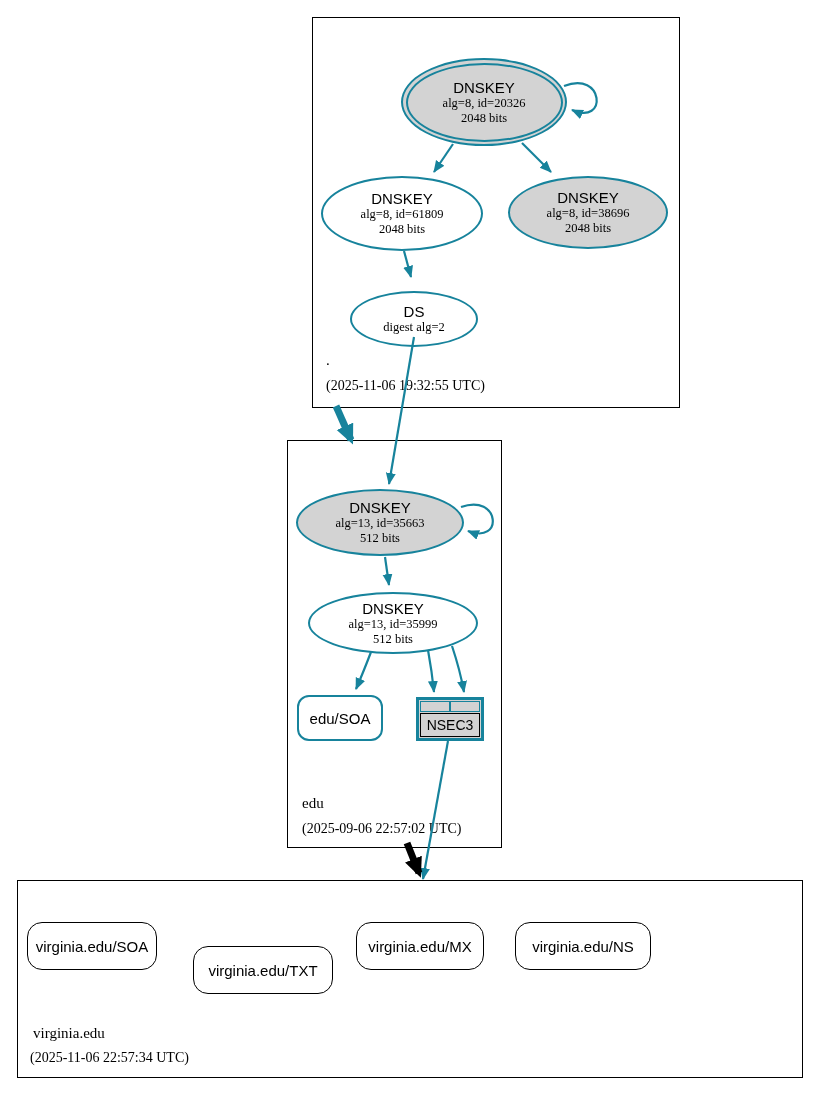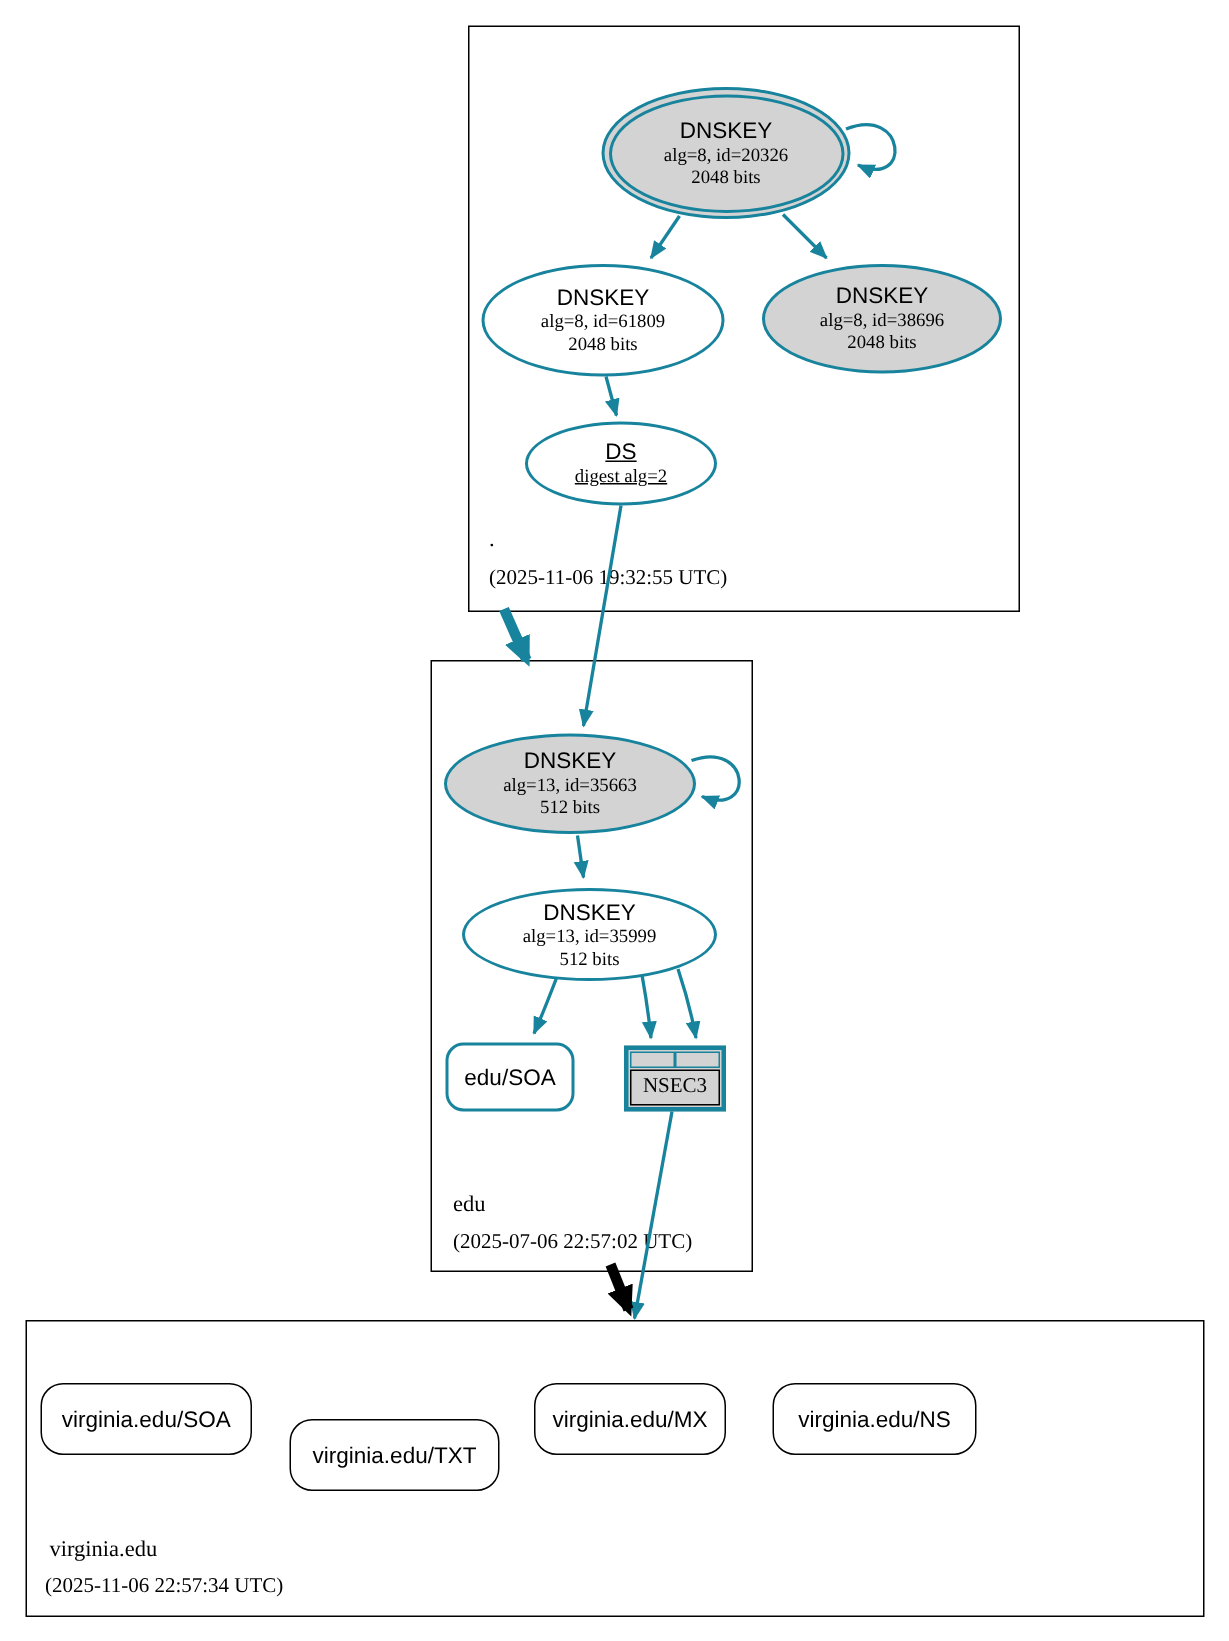--- a/index.html
+++ b/index.html
@@ -89,21 +89,21 @@
   .nsec3-cells { display: flex; height: 11px; }
   .nsec3-cell { flex: 1; border: 1.6px solid #17839c; background: #d3d3d3; }
   .nsec3-label {
     flex: 1;
     margin-top: 1px;
     border: 1px solid #000;
     background: #d3d3d3;
     display: flex;
     align-items: center;
     justify-content: center;
-    font-family: Liberation Serif, serif;
+    font-family: Liberation Sans, sans-serif;
     font-size: 14px;
   }
   .rrset {
     position: absolute;
     top: 922px;
     height: 48px;
     border: 1.8px solid #000;
     border-radius: 15px;
     background: #ffffff;
     display: flex;
@@ -126,21 +126,21 @@
 <div class="stage">
 
   <div class="zonebox" style="left:312px; top:17px; width:368px; height:391px;"></div>
   <div class="zonebox" style="left:287px; top:440px; width:215px; height:408px;"></div>
   <div class="zonebox" style="left:17px; top:880px; width:786px; height:198px;"></div>
 
   <div class="zone-label" style="left:326px; top:352px;">.</div>
   <div class="zone-ts" style="left:326px; top:378px;">(2025-11-06 19:32:55 UTC)</div>
 
   <div class="zone-label" style="left:302px; top:795px;">edu</div>
-  <div class="zone-ts" style="left:302px; top:821px;">(2025-07-06 22:57:02 UTC)</div>
+  <div class="zone-ts" style="left:302px; top:821px;">(2025-09-06 22:57:02 UTC)</div>
 
   <div class="zone-label" style="left:33px; top:1025px;">virginia.edu</div>
   <div class="zone-ts" style="left:30px; top:1050px;">(2025-11-06 22:57:34 UTC)</div>
 
   <div class="ellipse gray" style="left:401px; top:58px; width:166px; height:88px;">
     <div class="ring">
       <div>
         <div class="ntitle">DNSKEY</div>
         <div class="ndetail">alg=8, id=20326</div>
         <div class="ndetail">2048 bits</div>
@@ -157,21 +157,21 @@
   </div>
 
   <div class="ellipse gray" style="left:508px; top:176px; width:160px; height:73px;">
     <div>
       <div class="ntitle">DNSKEY</div>
       <div class="ndetail">alg=8, id=38696</div>
       <div class="ndetail">2048 bits</div>
     </div>
   </div>
 
-  <div class="ellipse" style="left:350px; top:281px; width:128px; height:56px;text-decoration:underline;">
+  <div class="ellipse" style="left:350px; top:291px; width:128px; height:56px;">
     <div>
       <div class="ntitle">DS</div>
       <div class="ndetail">digest alg=2</div>
     </div>
   </div>
 
   <div class="ellipse gray" style="left:296px; top:489px; width:168px; height:67px;">
     <div>
       <div class="ntitle">DNSKEY</div>
       <div class="ndetail">alg=13, id=35663</div>
@@ -192,21 +192,21 @@
   </div>
 
   <div class="nsec3">
     <div class="nsec3-cells">
       <div class="nsec3-cell"></div>
       <div class="nsec3-cell"></div>
     </div>
     <div class="nsec3-label">NSEC3</div>
   </div>
 
-  <div class="rrset" style="left:27px; width:141px;">
+  <div class="rrset" style="left:27px; width:130px;">
     <span>virginia.edu/SOA</span>
   </div>
   <div class="rrset" style="left:193px; width:140px;margin-top:24px;">
     <span>virginia.edu/TXT</span>
   </div>
   <div class="rrset" style="left:356px; width:128px;">
     <span>virginia.edu/MX</span>
   </div>
   <div class="rrset" style="left:515px; width:136px;">
     <span>virginia.edu/NS</span>

